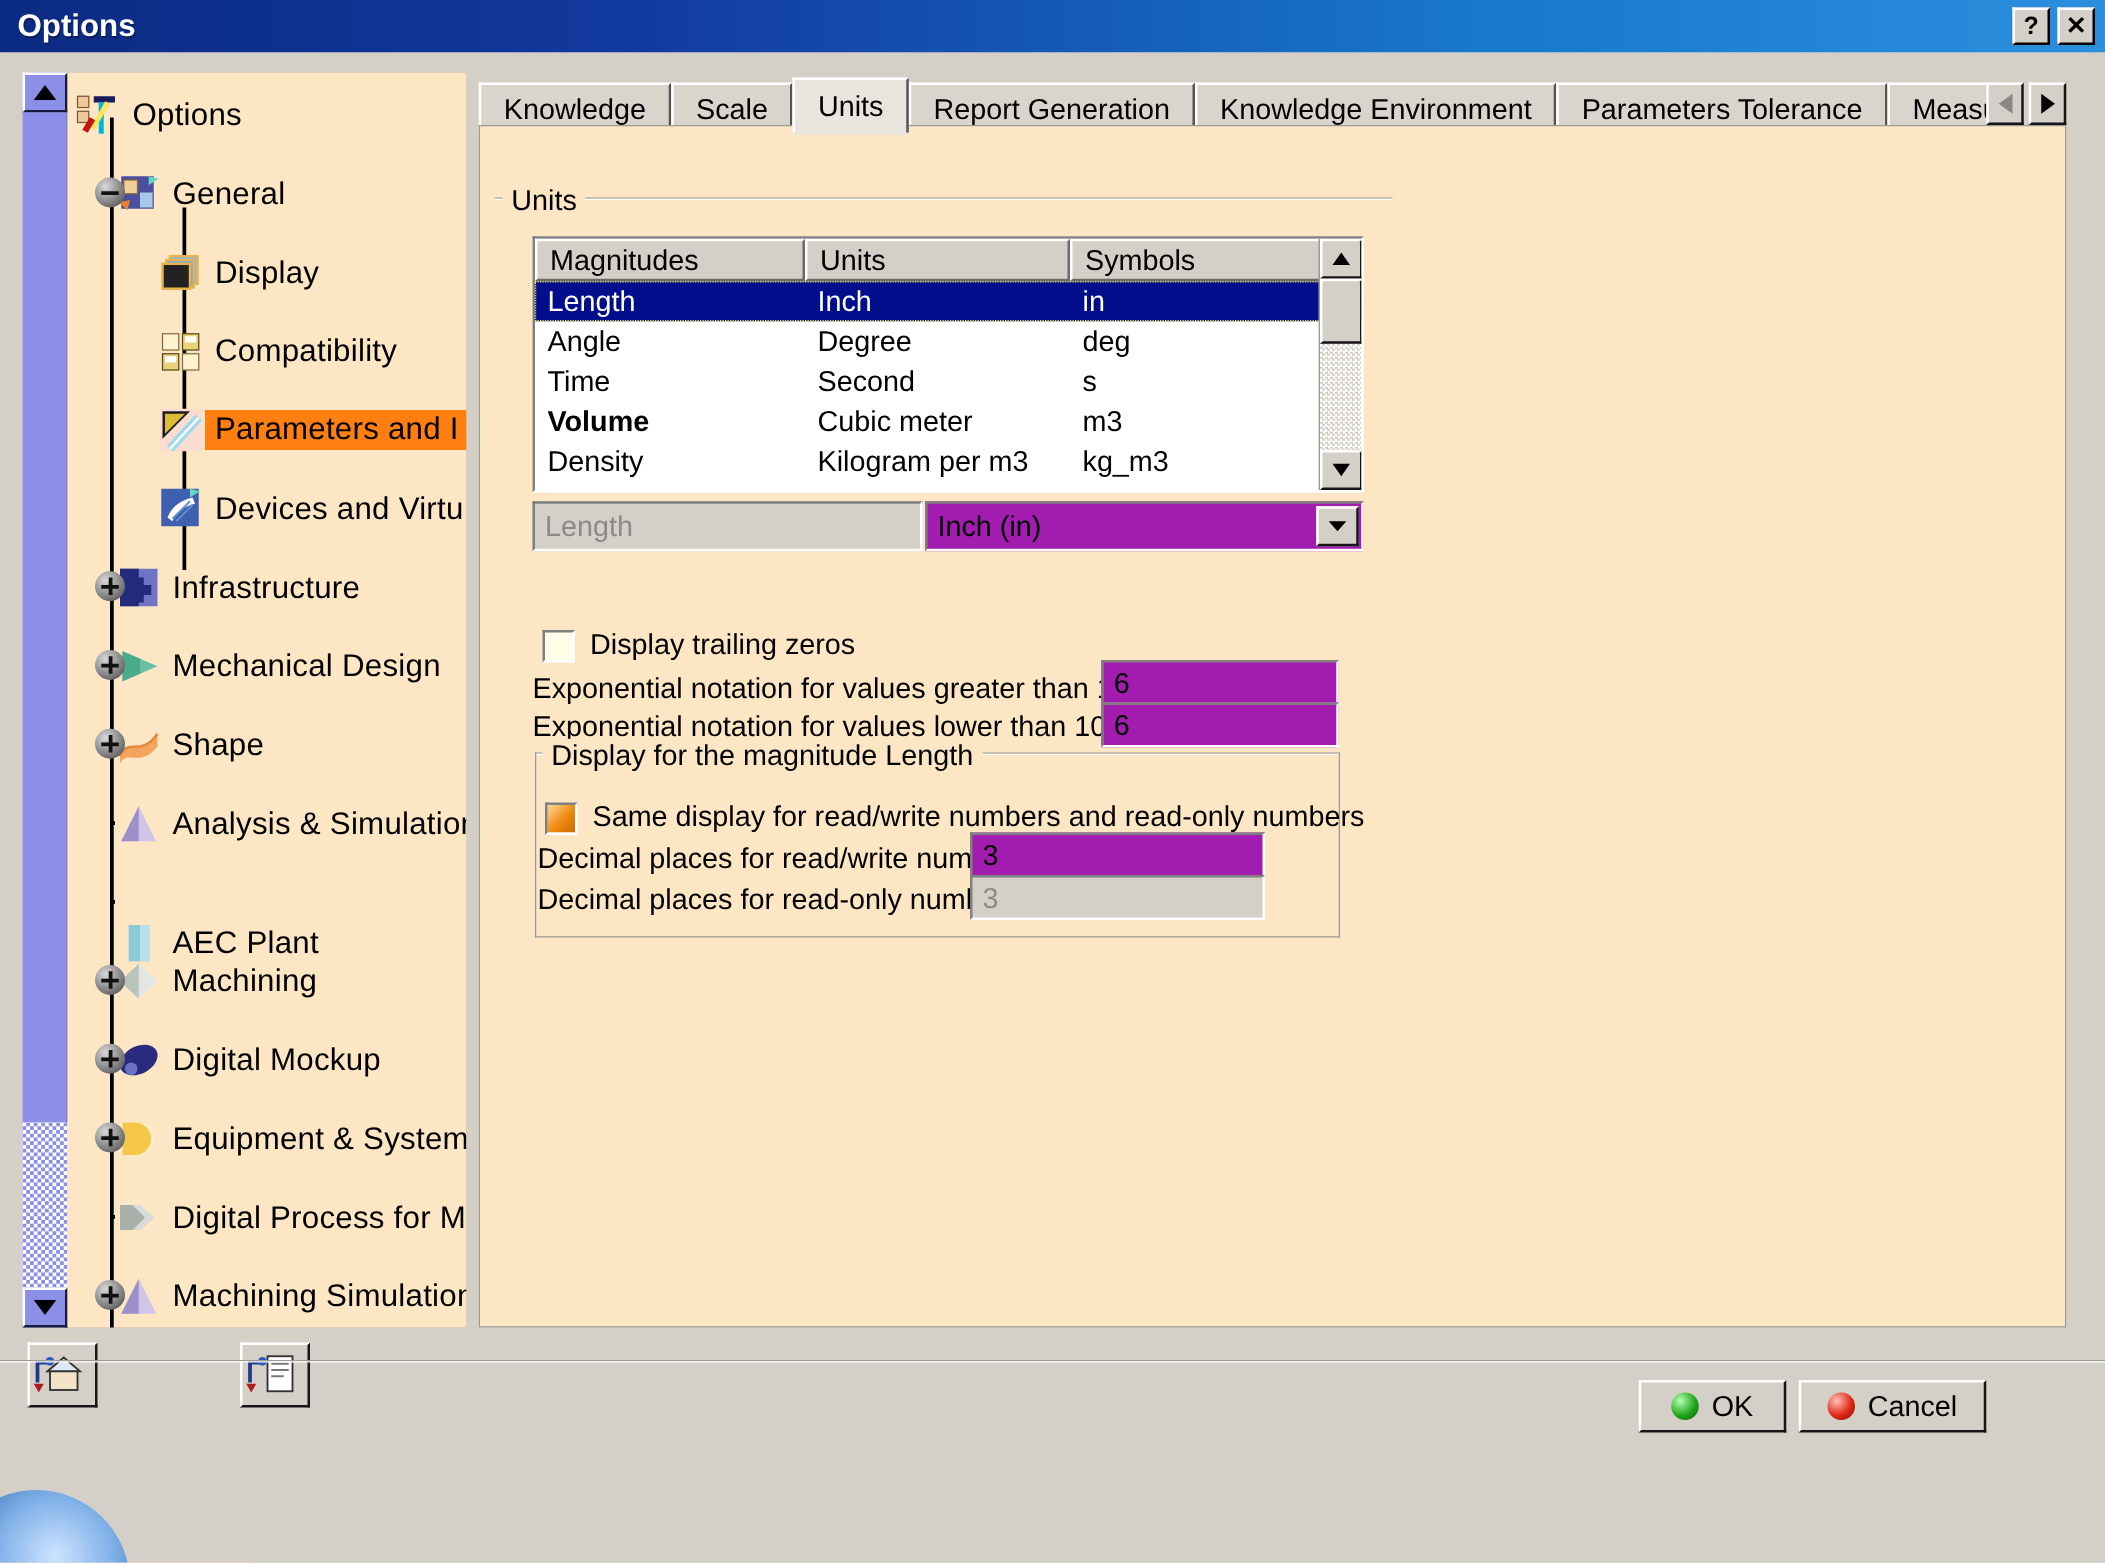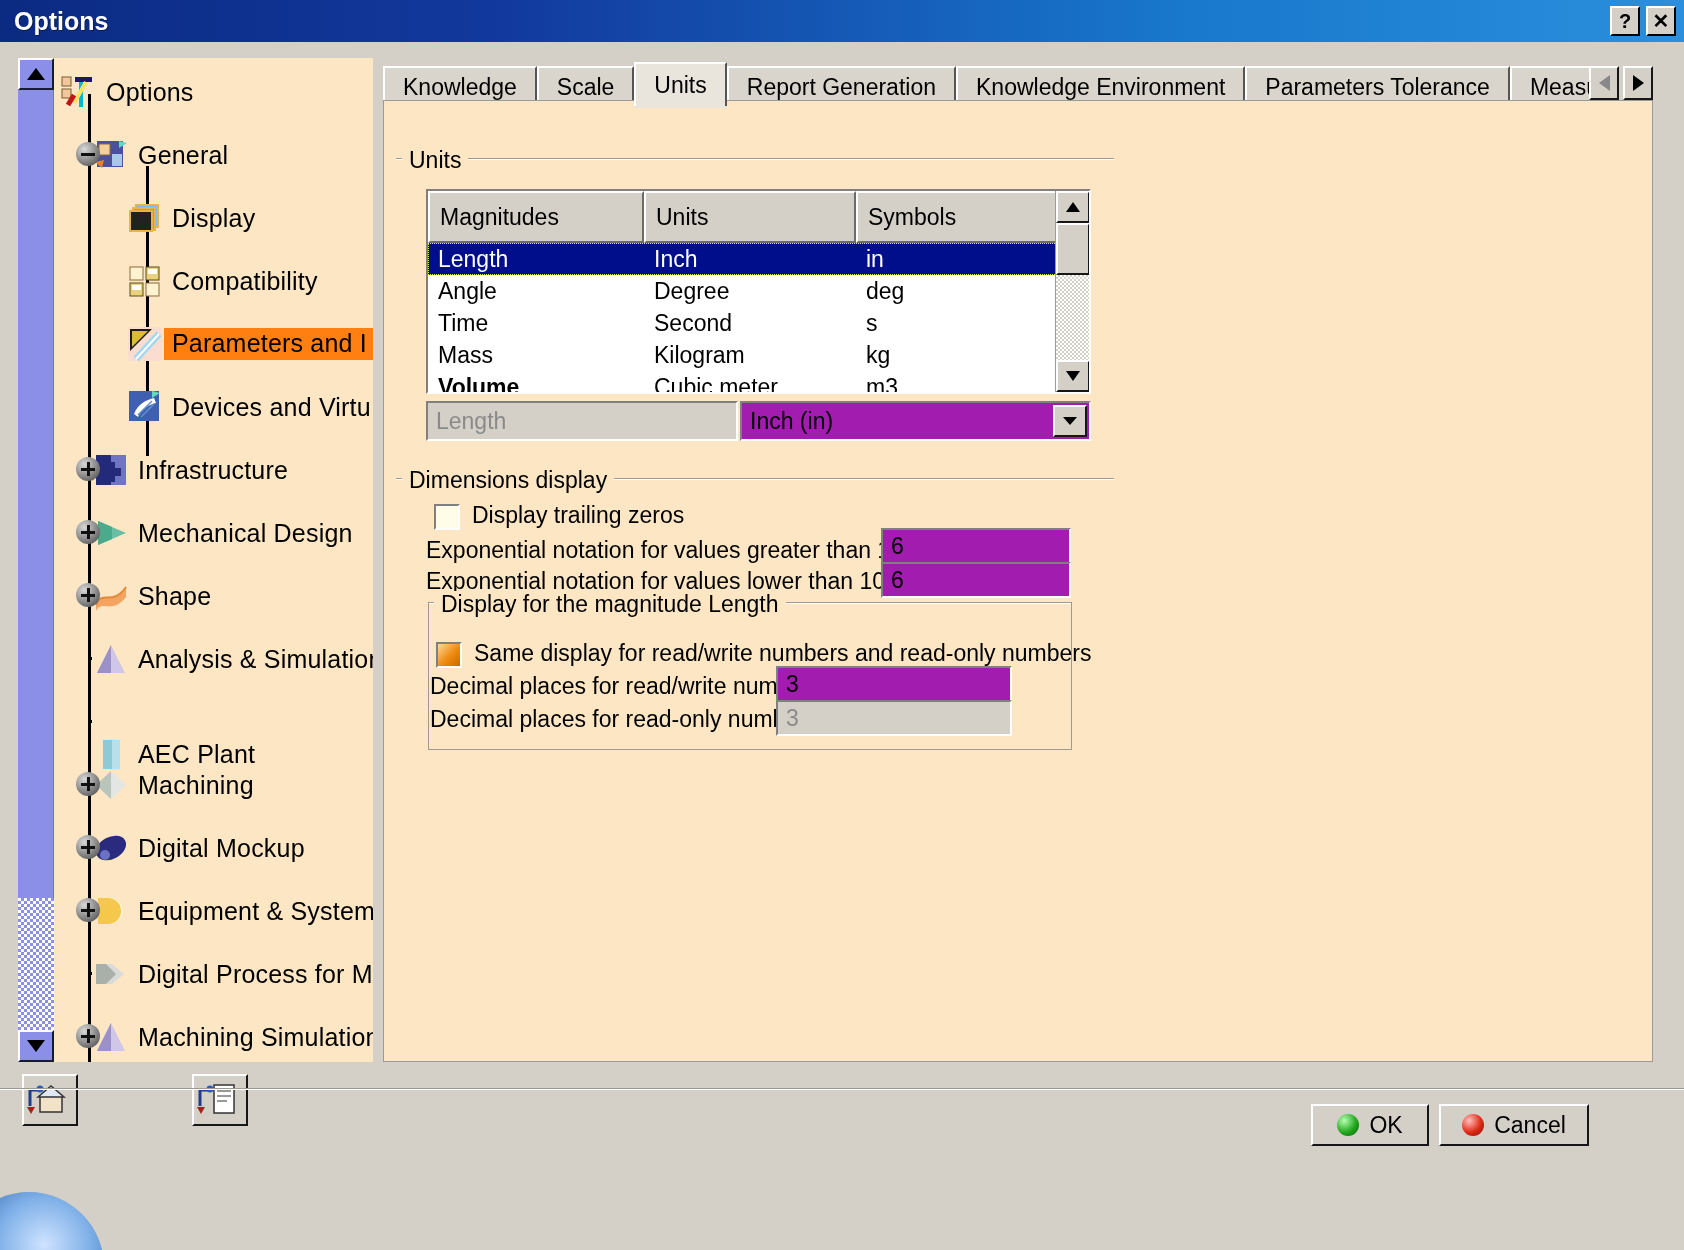--- a/index.html
+++ b/index.html
@@ -170,21 +170,21 @@
   }
 
   
   #units-table{
     position:absolute; left:42px; top:88px; width:665px; height:205px;
     background:#fff;
     border:2px solid;
     border-color:#808080 #ffffff #ffffff #808080;
     overflow:hidden;
   }
-  .th-row{ display:flex; height:52px; background:#d4d0c8; }
+  .th-row{ display:flex; height:34px; background:#d4d0c8; }
   .th{
     font-size:23px; color:#000; display:flex; align-items:center; padding-left:10px;
     background:#d4d0c8;
     border:2px solid;
     border-color:#ffffff #6b6b6b #6b6b6b #ffffff;
     cursor:pointer;
   }
   .tr{ display:flex; height:32px; align-items:center; cursor:pointer;}
   .tr.selected{ background:#000e8c; color:#fff; outline:1px dotted #e8e83a; outline-offset:-1px;}
   .td{ font-size:23px; padding-left:10px; overflow:hidden; white-space:nowrap;}
@@ -539,25 +539,20 @@
           </div>
           <div class="tr">
             <div class="td" style="width: 216px; padding-left: 10px;">Angle</div>
             <div class="td" style="width: 212px;">Degree</div>
             <div class="td" style="width: 201px;">deg</div>
           </div>
           <div class="tr">
             <div class="td" style="width: 216px;">Time</div>
             <div class="td" style="width: 212px;">Second</div>
             <div class="td" style="width: 201px;">s</div>
-          </div>
-          <div class="tr">
-            <div class="td" style="width: 216px;">Mass</div>
-            <div class="td" style="width: 212px;">Kilogram</div>
-            <div class="td" style="width: 201px;">kg</div>
           </div>
           <div class="tr">
             <div class="td" style="width: 216px; font-weight: bold;">Volume</div>
             <div class="td" style="width: 212px;">Cubic meter</div>
             <div class="td" style="width: 201px;">m3</div>
           </div>
           <div class="tr">
             <div class="td" style="width: 216px;">Density</div>
             <div class="td" style="width: 212px;">Kilogram per m3</div>
             <div class="td" style="width: 201px;">kg_m3</div>
@@ -577,24 +572,20 @@
 
     <div class="field disabled" style="left:42px; top:300px; width:312px; height:40px;">Length</div>
 
     <div class="field" style="left:356px; top:300px; width:351px; height:40px;">
       <span>Inch (in)</span>
       <span class="combo-arrow">
         <span class="arrow-dn"></span>
       </span>
     </div>
 
-    <div class="group" style="left:12px; top:366px; width:718px; height:22px;">
-      <div class="group-line" style="left:0; width:718px;"></div>
-      <div class="group-title">Dimensions display</div>
-    </div>
 
     <div class="checkbox" style="left:50px; top:403px;"></div>
     <div class="lbl" style="left:88px; top:401px;">Display trailing zeros</div>
 
     <div class="lbl" style="left:42px; top:436px;">Exponential notation for values greater than 10e+</div>
     <div class="field" style="left:497px; top:427px; width:190px; height:36px;">6</div>
 
     <div class="lbl" style="left:42px; top:467px;">Exponential notation for values lower than 10e-</div>
     <div class="field" style="left:497px; top:461px; width:190px; height:36px;">6</div>
 

